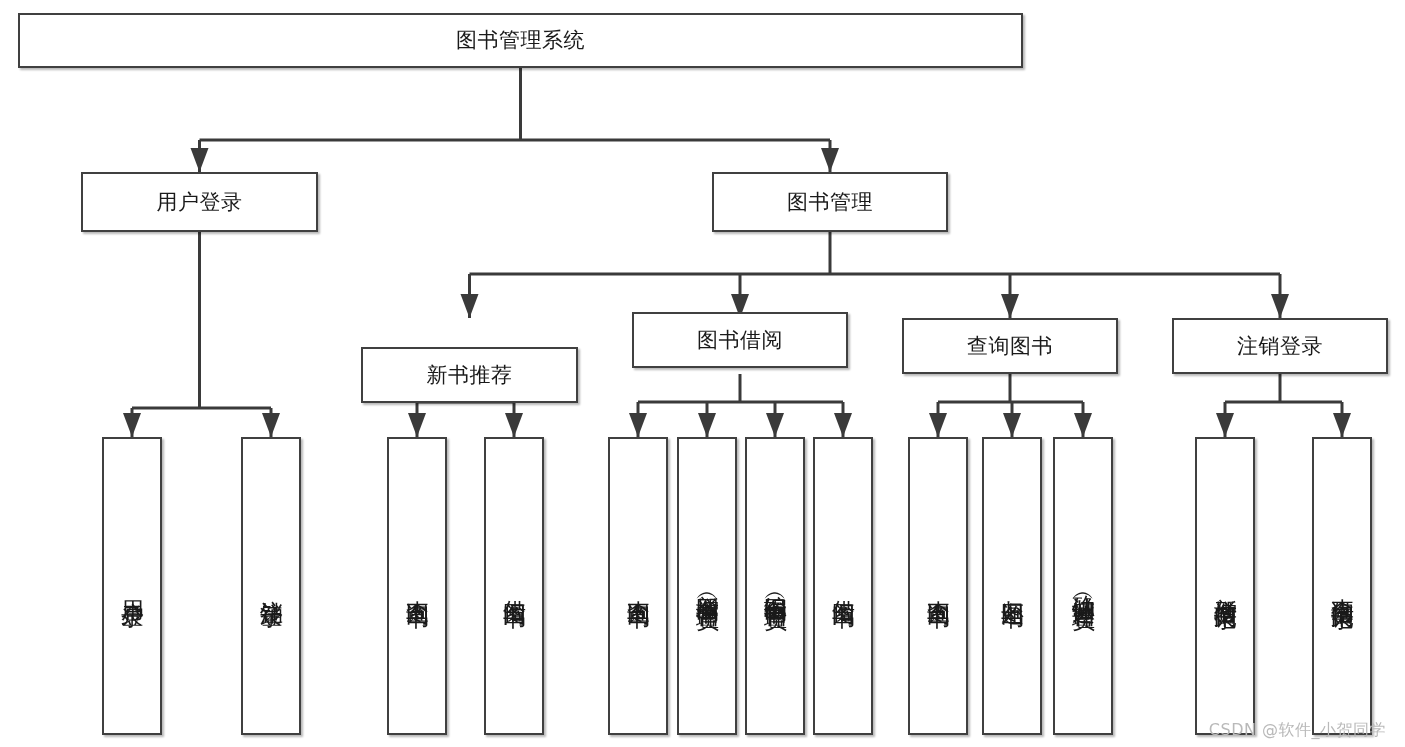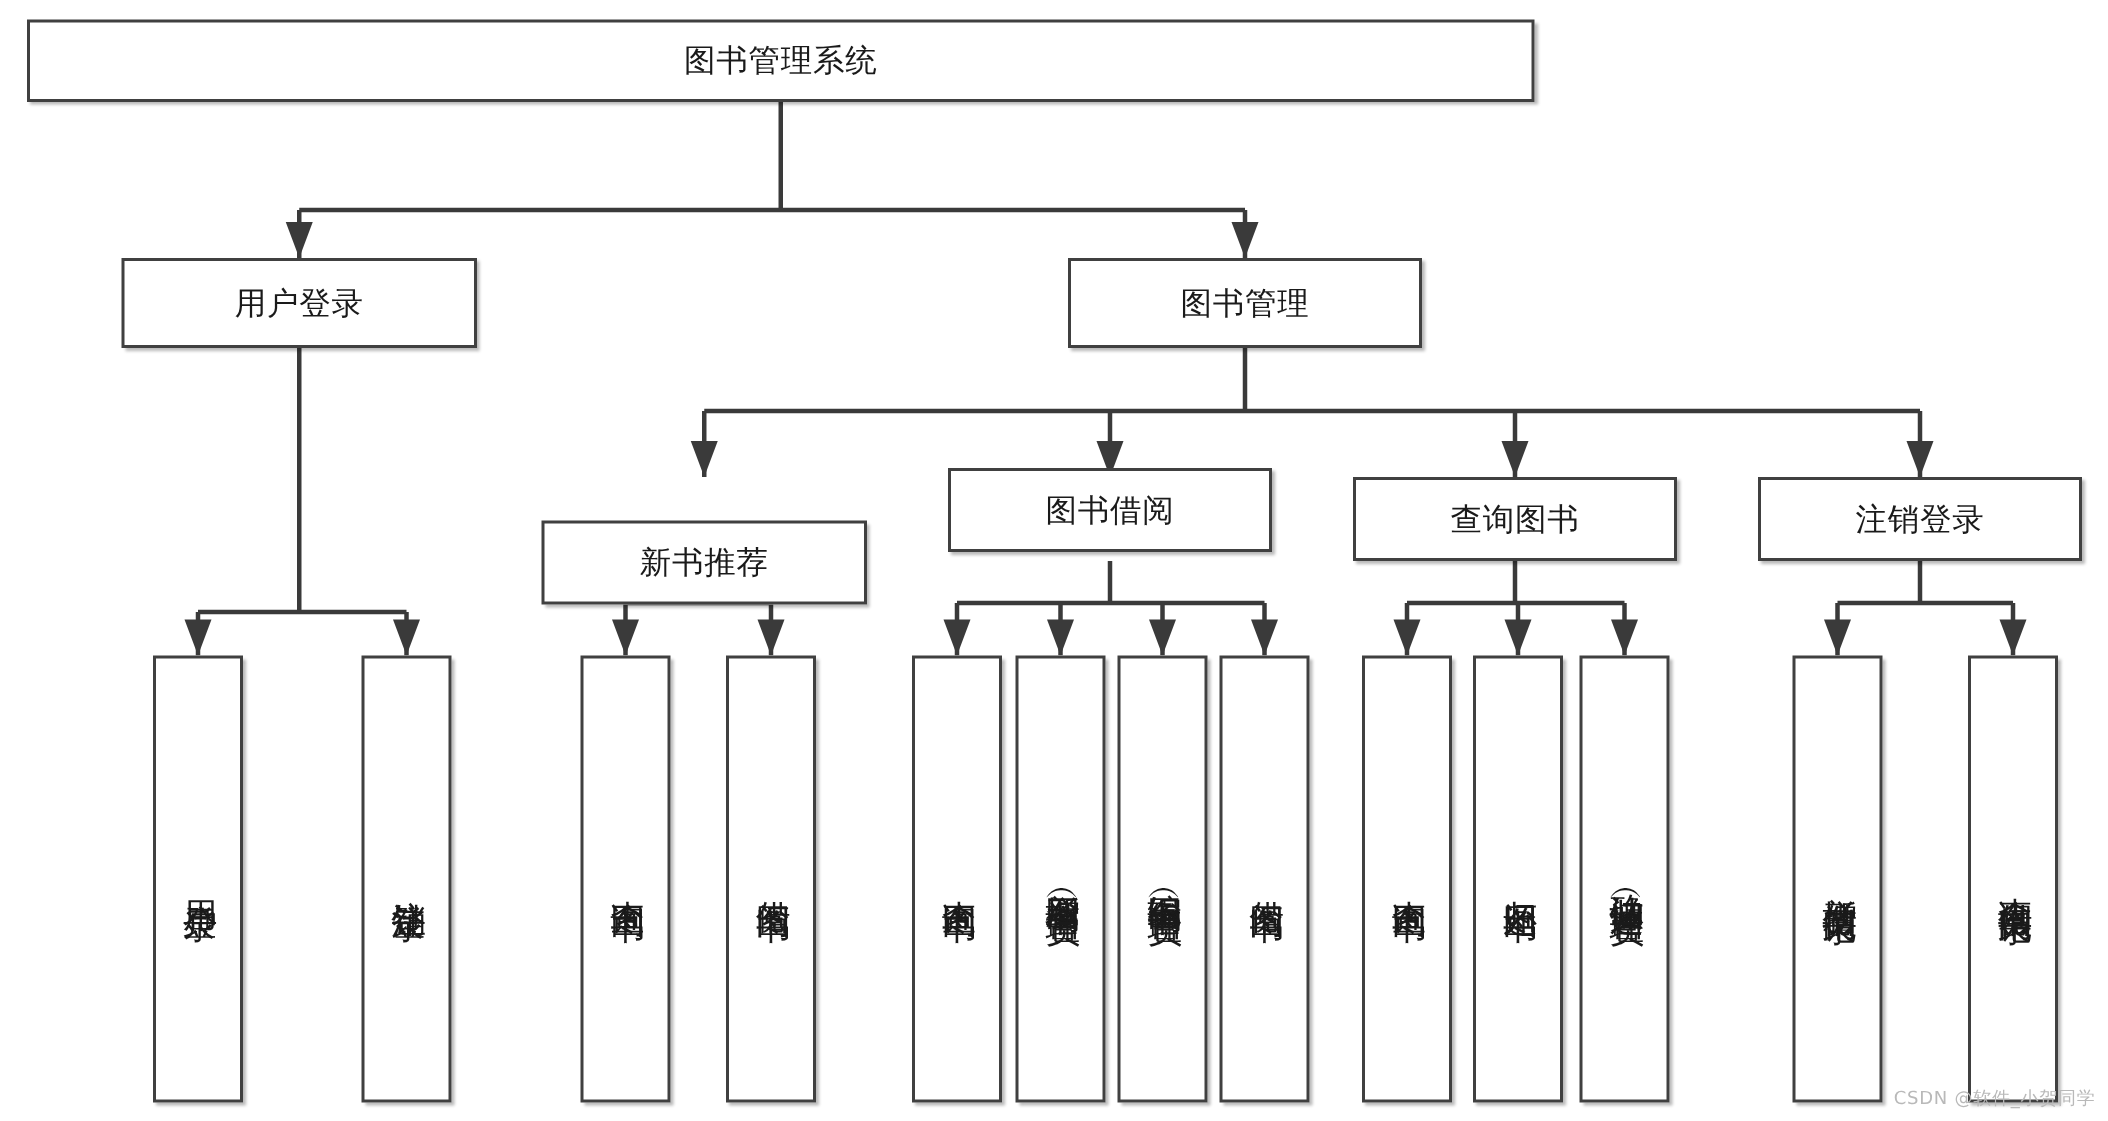--- a/index.html
+++ b/index.html
@@ -55,23 +55,23 @@
   .node.vert .node-label {
     writing-mode: vertical-rl;
     text-orientation: upright;
     font-size: 23px;
     line-height: 1.04;
     letter-spacing: 2px;
     max-height: 100%;
   }
   #watermark {
     position: absolute;
-    right: 8px;
+    right: 19px;
     bottom: 6px;
-    font-size: 12px;
+    font-size: 16px;
     color: #b9b9b9;
     letter-spacing: 0.5px;
     white-space: nowrap;
   }
 </style>
 </head>
 <body>
 
 <div id="diagram-root">
   <svg id="connector-layer" viewBox="0 0 1405 747" xmlns="http://www.w3.org/2000/svg">

